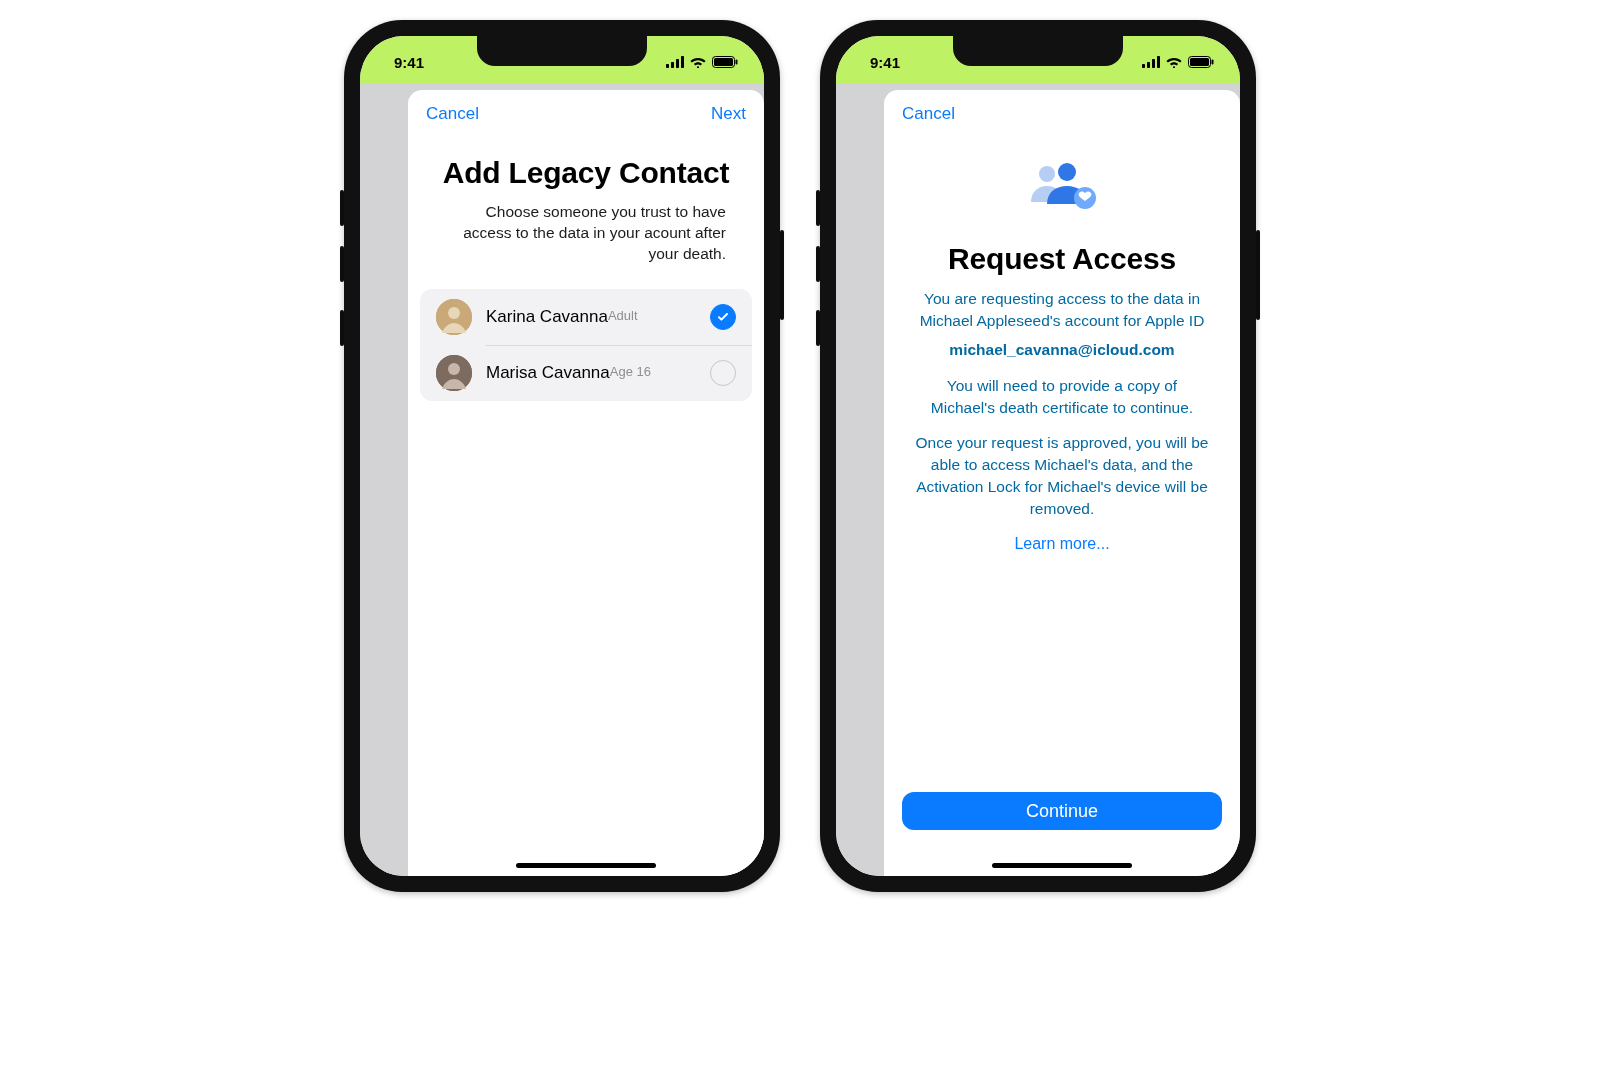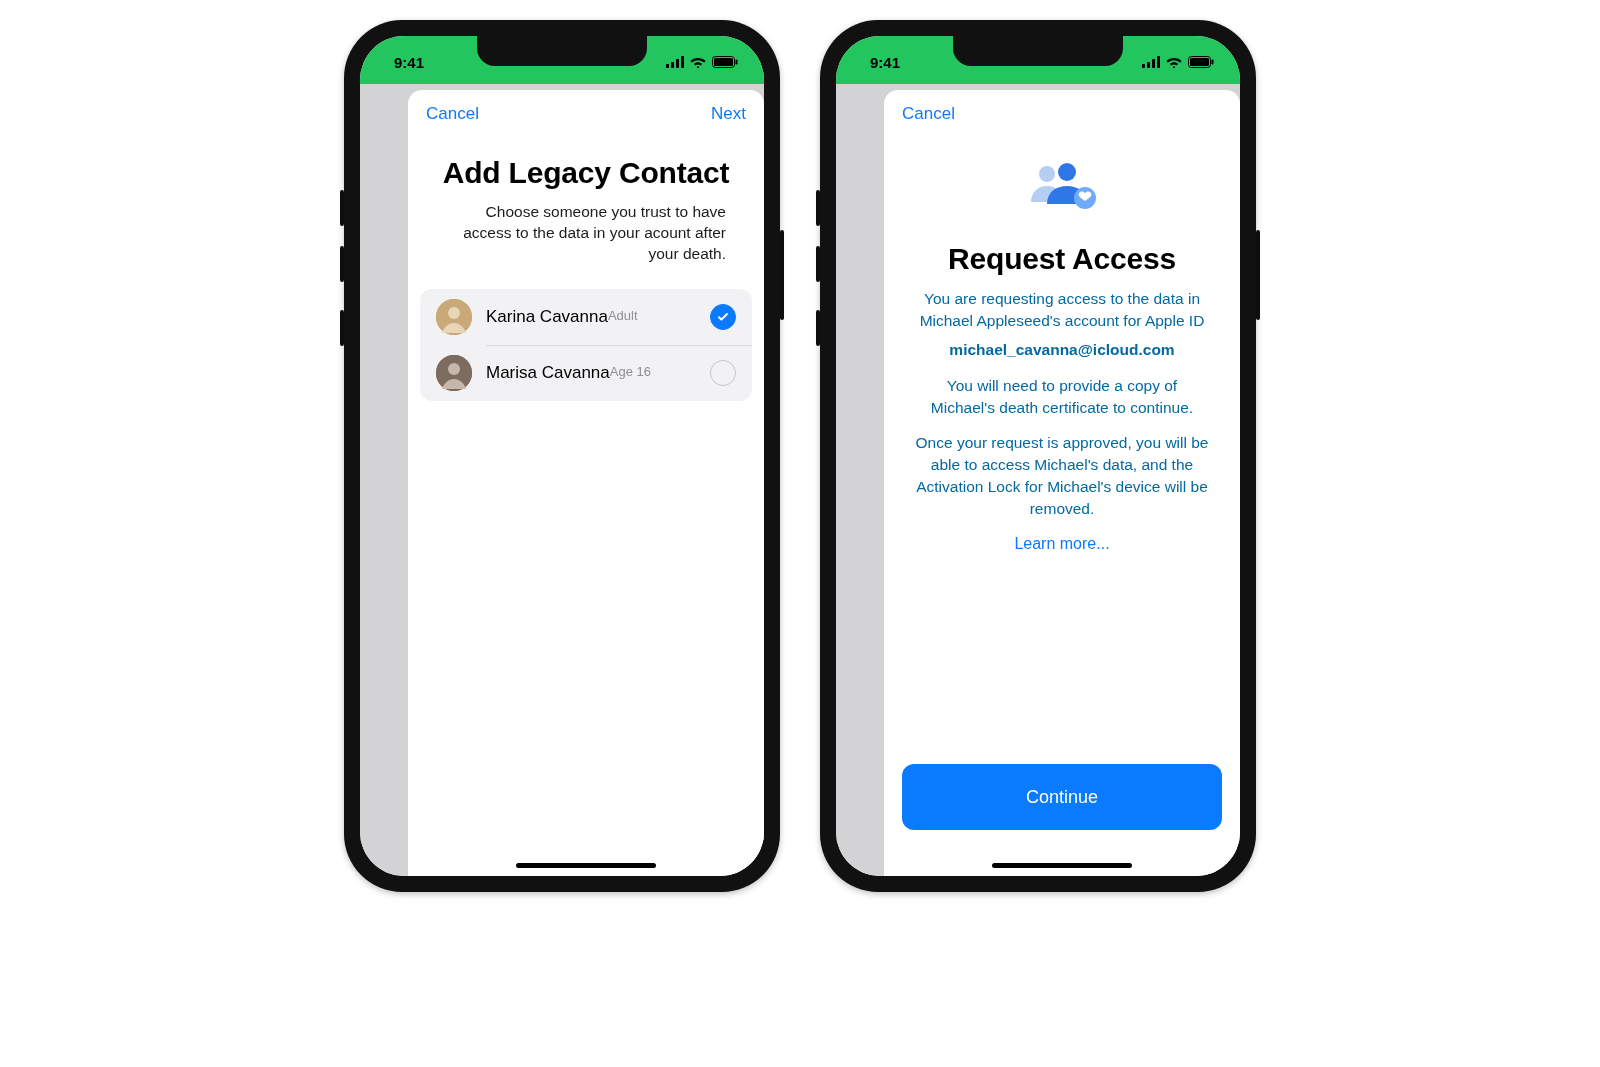--- a/index.html
+++ b/index.html
@@ -64,21 +64,21 @@
     z-index: 5;
   }
   .statusbar {
     height: 44px;
     display: flex;
     align-items: center;
     justify-content: space-between;
     padding: 4px 26px 0 34px;
     font-size: 15px;
     font-weight: 600;
-    background: #22c55e;
+    background: #bef264;
   }
   .status-icons { display: flex; align-items: center; gap: 6px; }
   .status-icons svg { display: block; }
   .sheet-track {
     flex: 1;
     background: #d3d3d6;
     display: flex;
     flex-direction: column;
     padding-left: 48px;
   }
@@ -168,21 +168,21 @@
     width: 140px; height: 5px; border-radius: 3px; background: #000;
   }
 
   
   .hero-icon { display:flex; justify-content:center; margin: 22px 0 10px; }
   .r-body { text-align:center; color:#0369a1; font-size:15.5px; line-height:1.4; margin: 0 30px 14px; }
   .r-body .email { font-weight:600; display:block; margin-top:8px; }
   .learn { text-align:center; color:#0a7aff; font-size:16px; margin-top:2px; }
   .primary-btn {
     margin: auto 18px 46px;
-    height: 66px;
+    height: 38px;
     background:#0a7aff;
     color:#fff;
     border-radius:12px;
     display:flex; align-items:center; justify-content:center;
     font-size:18px; font-weight:500;
   }
 </style>
 </head>
 <body>
 

